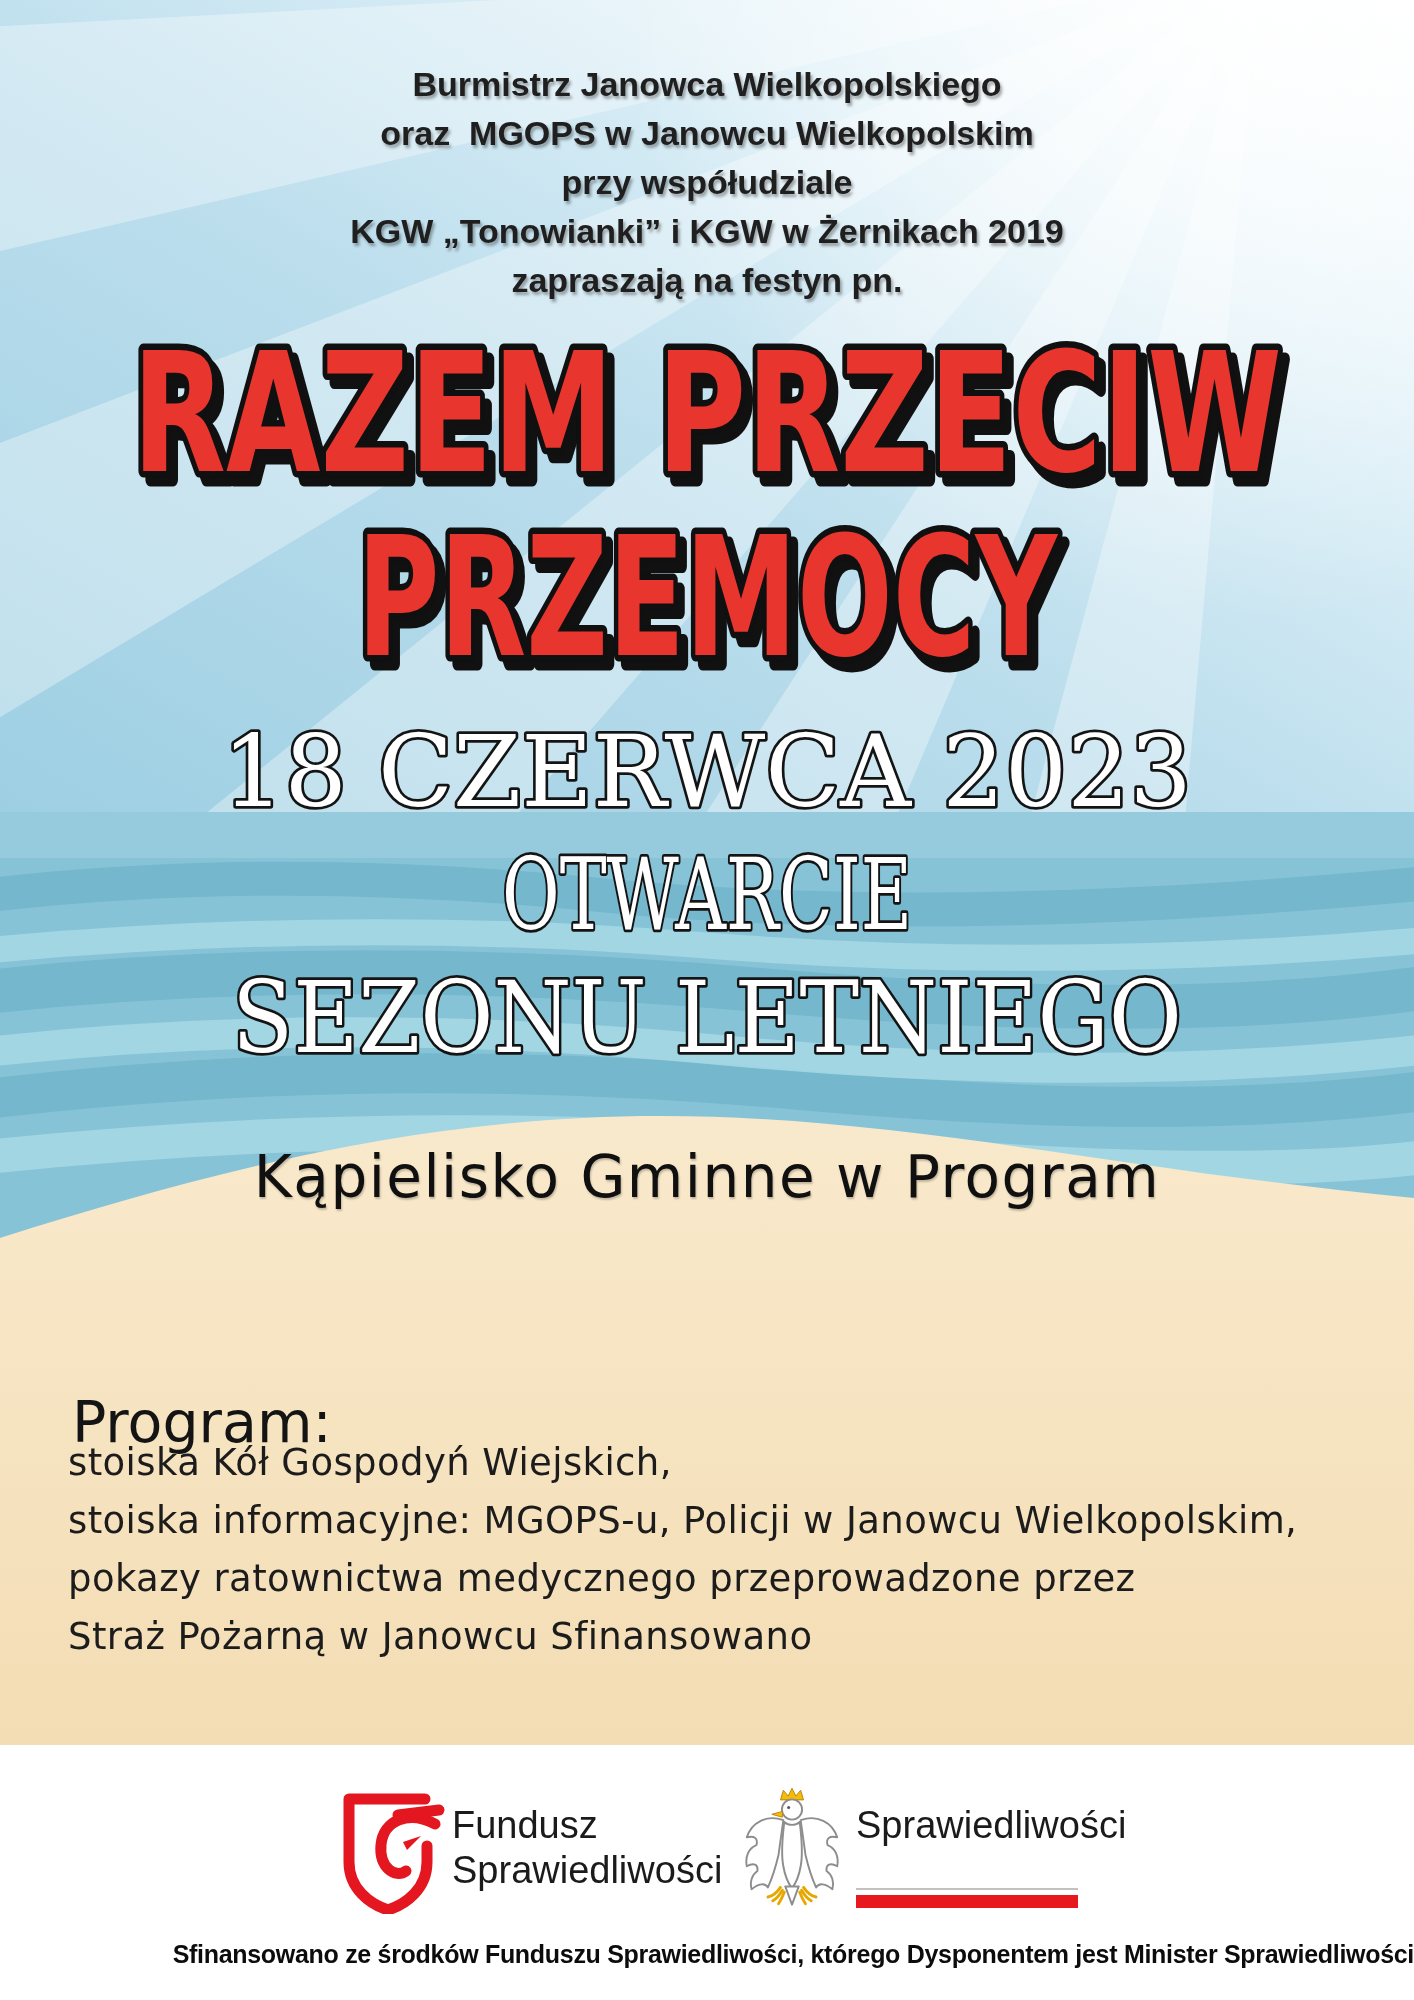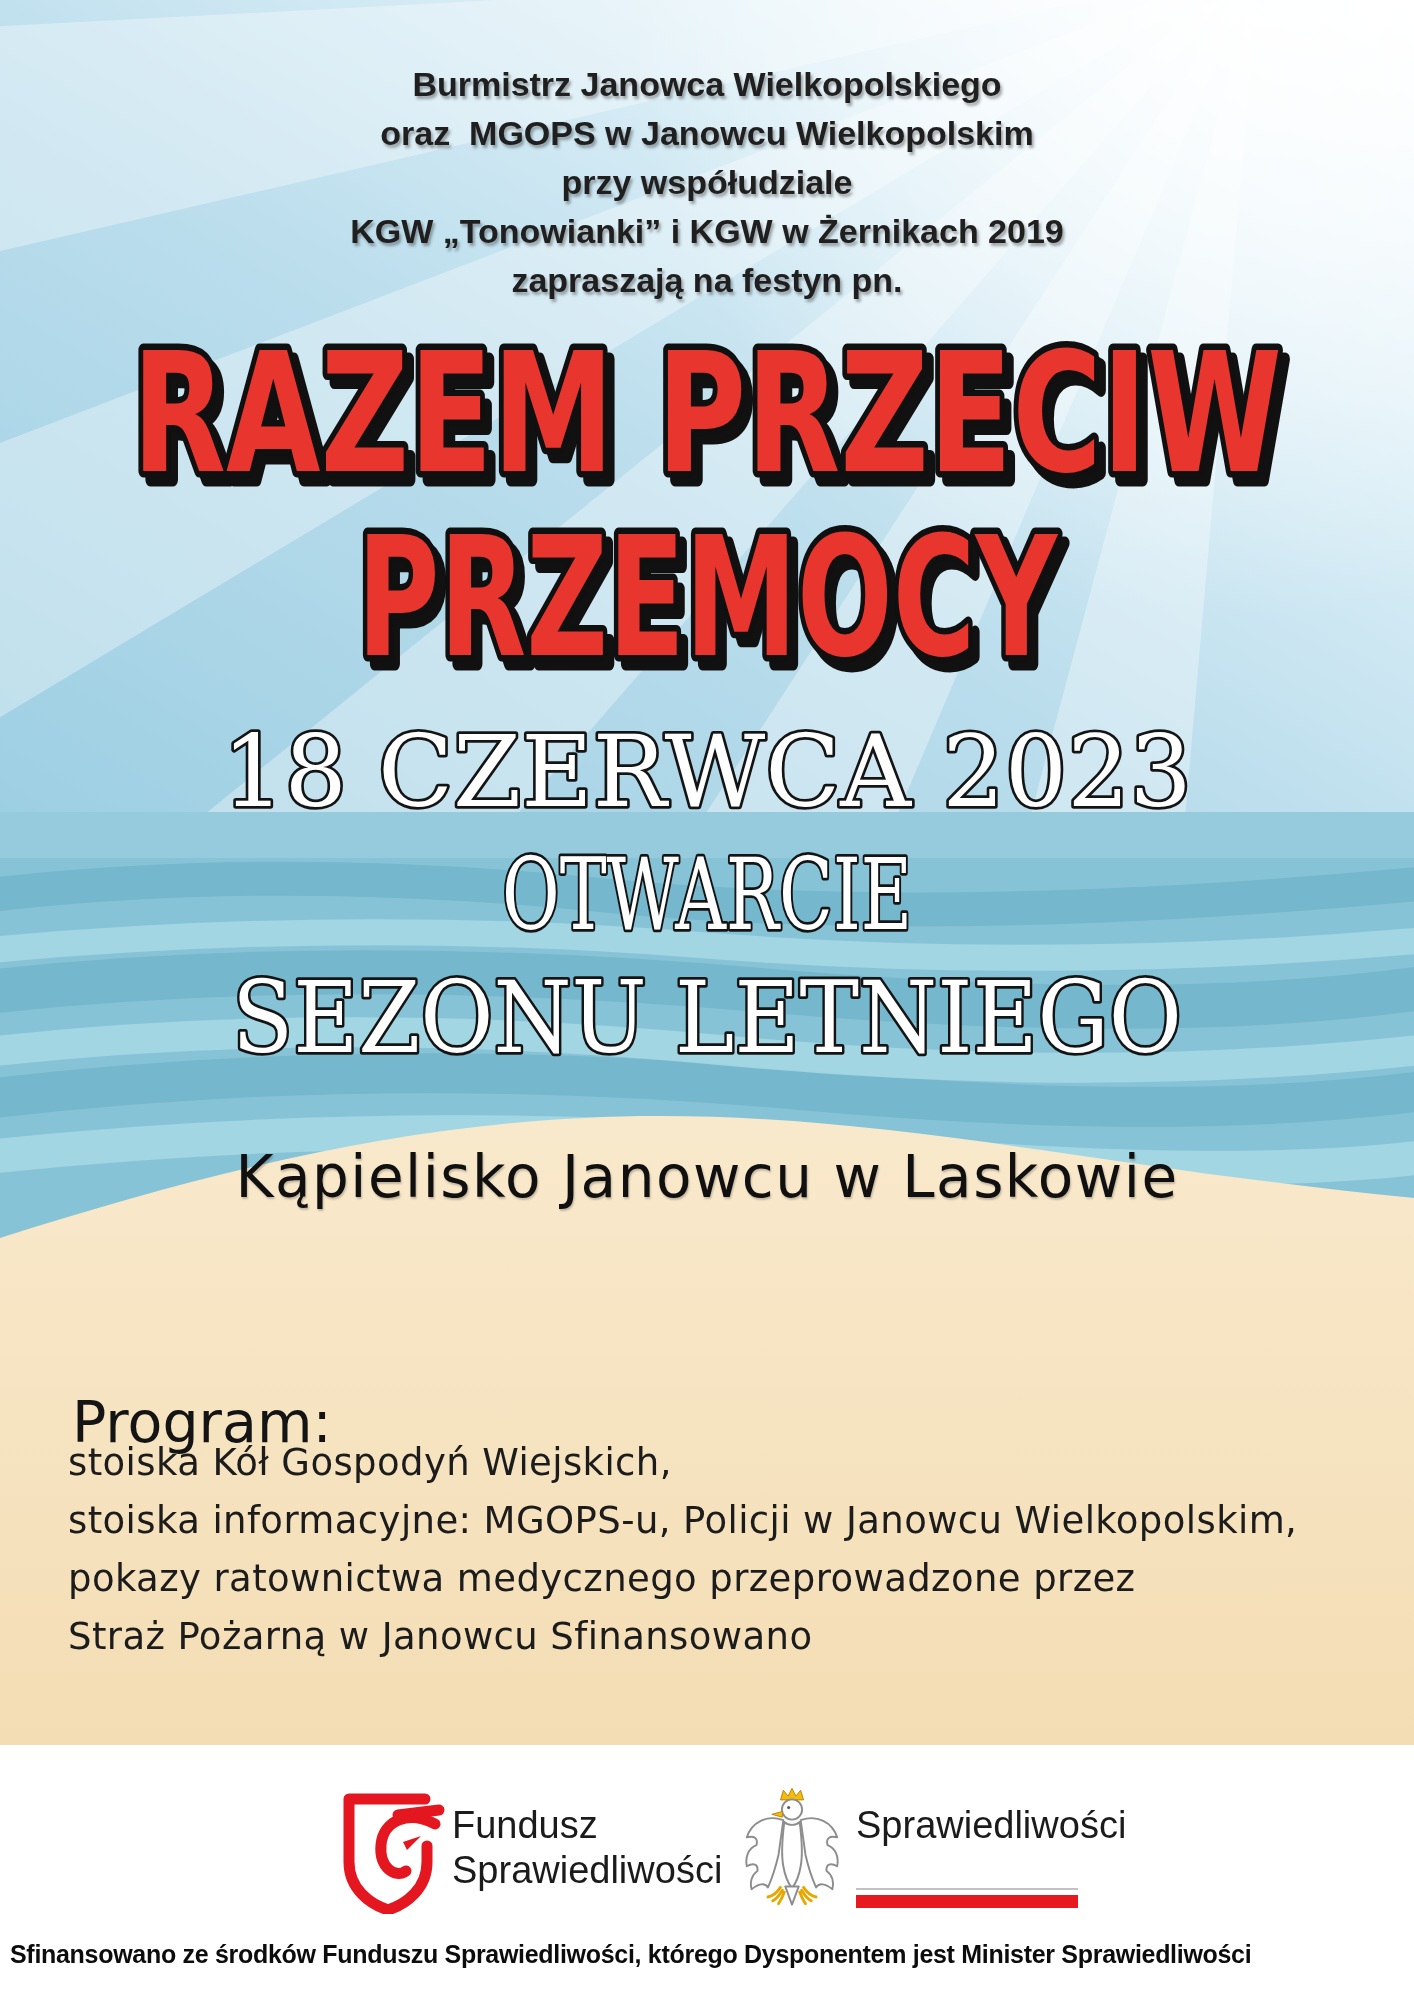--- a/index.html
+++ b/index.html
@@ -23,21 +23,21 @@
 
   .program-heading{left:72px;top:1344px;font-family:"DejaVu Sans",sans-serif;
     font-size:57px;color:#141414;margin-top:45px;}
   .program-list{left:68px;top:1434px;font-family:"DejaVu Sans",sans-serif;
     font-size:37px;line-height:58px;color:#1c1c1c;letter-spacing:.4px;}
 
   .logo-text{font-size:38px;line-height:45px;color:#1b1b1b;}
   .ministry-hairline{left:856px;top:1888px;width:222px;height:2px;background:#c2c2c2;}
   .ministry-redbar{left:856px;top:1895px;width:222px;height:13px;}
 
-  .footer-text{left:0;right:0;top:1940px;text-align:left;font-weight:700;
+  .footer-text{left:0;right:0;top:1940px;text-align:right;font-weight:700;
     font-size:25px;letter-spacing:-.3px;color:#0c0c0c;padding-left:10px;}
 </style>
 </head>
 <body>
 
 <div class="poster">
 
   <svg class="bg" viewBox="0 0 1414 2000" preserveAspectRatio="none">
     <defs>
       <linearGradient id="skyGrad" x1="0" y1="1" x2="1" y2="0">
@@ -102,21 +102,21 @@
   </svg>
 
   <div class="abs header-block">
     <div class="header-line">Burmistrz Janowca Wielkopolskiego</div>
     <div class="header-line">oraz  MGOPS w Janowcu Wielkopolskim</div>
     <div class="header-line">przy współudziale</div>
     <div class="header-line">KGW „Tonowianki” i KGW w Żernikach 2019</div>
     <div class="header-line">zapraszają na festyn pn.</div>
   </div>
 
-  <div class="abs loc-line loc-line1">Kąpielisko Janowcu w Laskowie</div>
+  <div class="abs loc-line loc-line1">Kąpielisko Gminne w Program</div>
 
   <div class="abs program-heading">Program:</div>
   <div class="abs program-list">
     <div>stoiska Kół Gospodyń Wiejskich,</div>
     <div>stoiska informacyjne: MGOPS-u, Policji w Janowcu Wielkopolskim,</div>
     <div>pokazy ratownictwa medycznego przeprowadzone przez</div>
     <div>Straż Pożarną w Janowcu Sfinansowano</div>
   </div>
 
   <svg class="abs" style="left:330px;top:1786px" width="122" height="128" viewBox="0 0 112 128">

